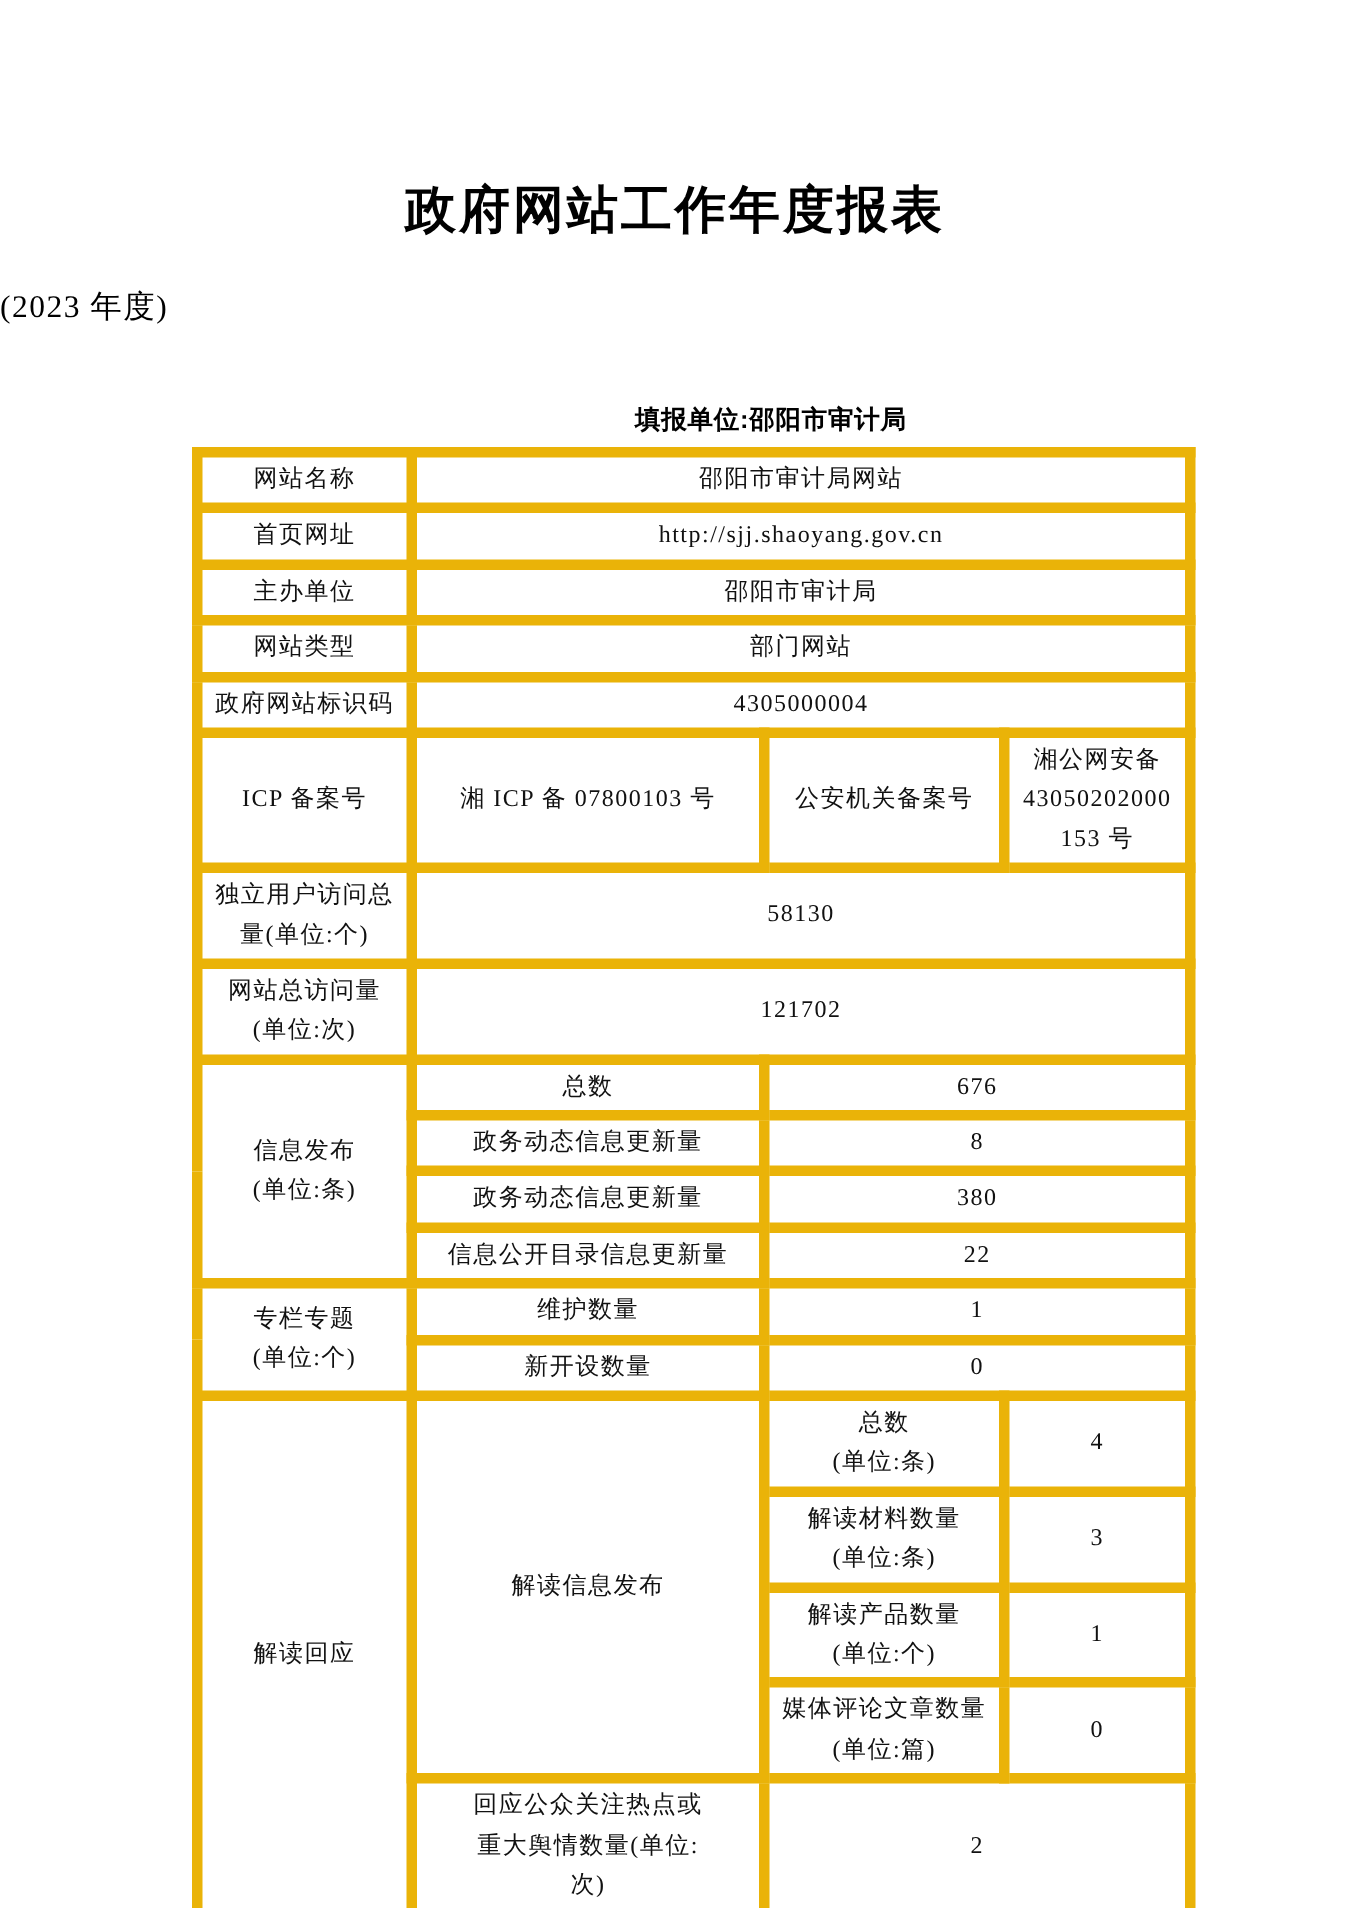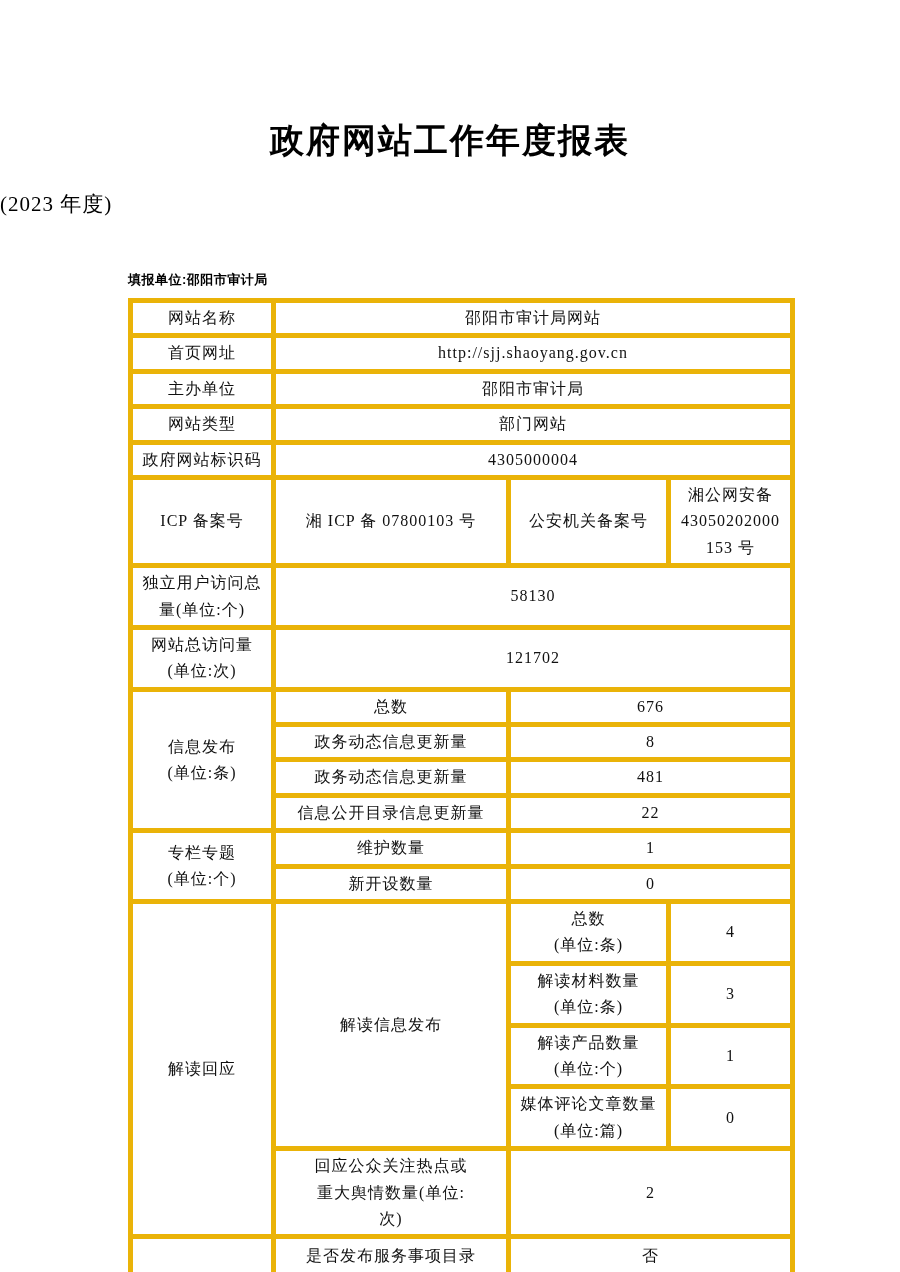--- a/index.html
+++ b/index.html
@@ -28,35 +28,36 @@
     margin-top: 28px;
     font-size: 21px;
     letter-spacing: 1px;
     line-height: 28px;
     color: #000;
   }
   .reporting-unit {
     margin: 50px 0 6px 128px;
     font-family: "Liberation Sans", "DejaVu Sans", sans-serif;
     font-weight: 700;
-    font-size: 13px;
+    font-size: 17px;
     letter-spacing: 0.5px;
     line-height: 24px;
     color: #000;
+    text-align: center;
   }
   table.report {
     margin-left: 128px;
     width: 662px;
     border-collapse: collapse;
     table-layout: fixed;
     border: 2px solid #3d3d3d;
     font-size: 16px;
   }
   table.report td {
-    border: 5px solid #eab308;
+    border: 7px solid #eab308;
     text-align: center;
     vertical-align: middle;
     padding: 2px 6px;
     letter-spacing: 1px;
     line-height: 1.65;
     white-space: pre-line;
     color: #111;
   }
   td.ta-left { text-align: left; }
   .rh31 { height: 31px; }
@@ -134,21 +135,21 @@
 (单位:条)</td>
         <td>总数</td>
         <td colspan="2">676</td>
       </tr>
       <tr class="rh29">
         <td>政务动态信息更新量</td>
         <td colspan="2">8</td>
       </tr>
       <tr class="rh29">
         <td>政务动态信息更新量</td>
-        <td colspan="2">481</td>
+        <td colspan="2">380</td>
       </tr>
       <tr class="rh29">
         <td>信息公开目录信息更新量</td>
         <td colspan="2">22</td>
       </tr>
       <tr class="rh29">
         <td rowspan="2">专栏专题
 (单位:个)</td>
         <td>维护数量</td>
         <td colspan="2">1</td>

